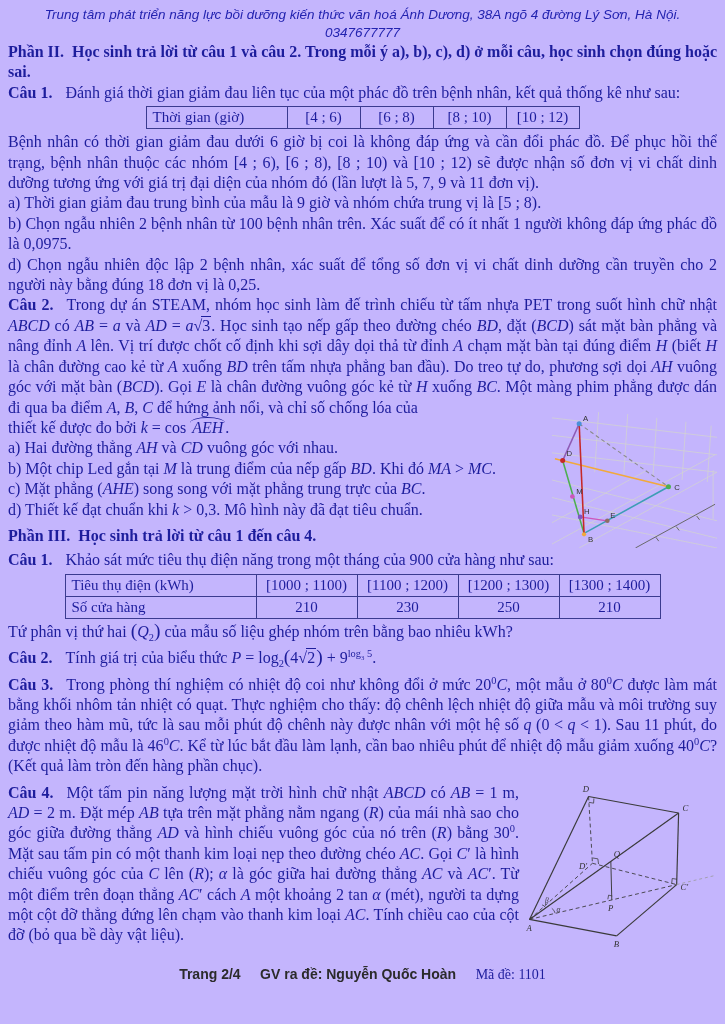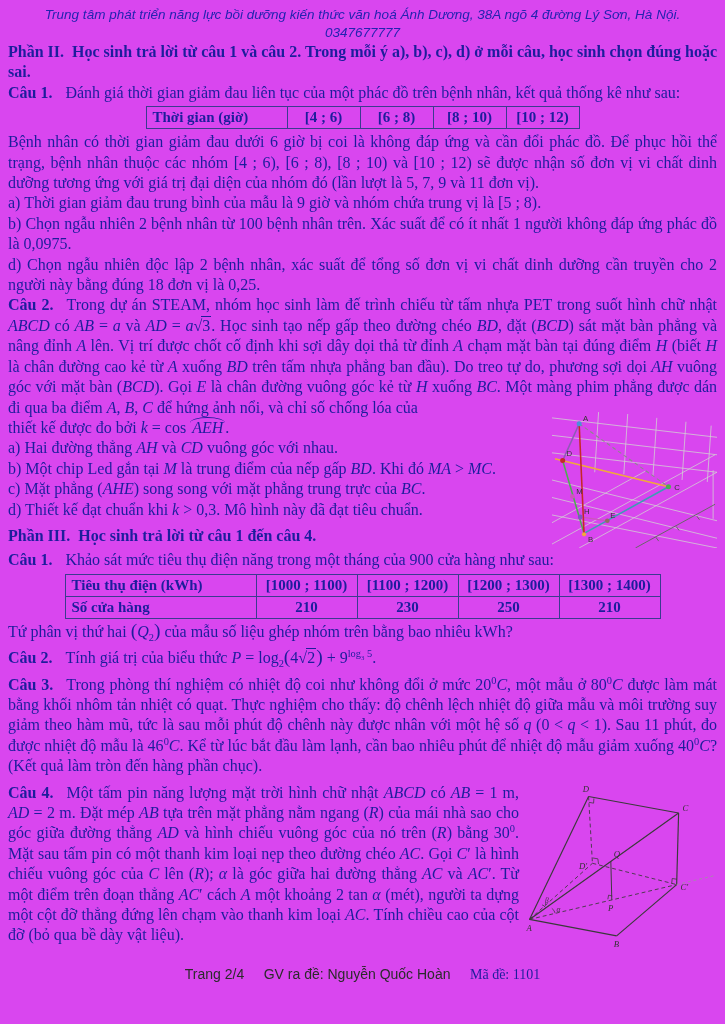--- a/index.html
+++ b/index.html
@@ -1,44 +1,44 @@
 <!DOCTYPE html>
 <html style="--text: #1d1d9c; --header_text: #2323b0; --table_border: #3b3b8f; --footer_text: #2b2b2b; --fig_red: #c62828; --fig_green: #4caf50; --fig_teal: #3d9db5; --fig_orange: #f2a93b; --fig_purple: #8e5bb5; --fig_magenta: #cc55bb; --fig_blue_dot: #4a90d9; --fig_dark: #3a3a3a;"><head>
 <meta charset="utf-8">
 <style>
   html,body{margin:0;padding:0;background:#fff;}
-  .page{position:relative;width:725px;height:1024px;overflow:hidden;background:#d946ef;
+  .page{position:relative;width:725px;height:1024px;overflow:hidden;background:#c4b5fd;
         padding:6px 8px 0 8px;box-sizing:border-box;
         font-family:"Liberation Serif", serif;color:var(--text,#1d1d9c);}
   .hdr{font-family:"Liberation Sans", sans-serif;font-style:italic;font-size:13.5px;
        text-align:center;color:var(--header_text,#2323b0);line-height:18px;}
   p{margin:0;font-size:16px;line-height:20.4px;}
   .just{text-align:justify;}
   .bold{font-weight:bold;}
   b.ql{margin-right:13px;}
   .mt4{margin-top:4px;} .mt6{margin-top:6px;}
   sup{font-size:0.65em;vertical-align:super;line-height:0;}
   sub{font-size:0.65em;vertical-align:sub;line-height:0;}
   i{font-family:"Liberation Serif",serif;}
   .ol{border-top:1.3px solid currentColor;padding:0 1px;margin-left:-1px;}
   .rad{font-style:normal;}
   .bp{font-size:1.22em;line-height:0;}
   .arc{position:relative;padding:0 2px;}
   .arc::before{content:"";position:absolute;left:0;right:0;top:-2px;height:5px;
        border-top:1.4px solid currentColor;border-radius:50% 50% 0 0 / 100% 100% 0 0;}
-  table{border-collapse:collapse;margin:3px auto 3px auto;font-weight:bold;}
+  table{border-collapse:collapse;margin:3px auto 3px auto;}
   td{border:1px solid var(--table_border,#3b3b8f);height:21px;font-size:15px;
      text-align:center;padding:0 4px;}
   td.l{text-align:left;padding-left:6px;}
   .t1 td.c0{width:130px;} .t1 td.cn{width:64px;}
   .t2 td.c0{width:180px;} .t2 td.cn{width:92px;}
   .q2wrap .fig1{float:right;width:165px;height:136px;margin:-6px 0 0 8px;}
   .q4wrap .fig2{float:right;width:192px;height:182px;margin:-2px 0 2px 6px;}
   .footer{clear:both;text-align:center;margin-top:2px;font-size:14px;line-height:18px;}
-  .footer .g{font-family:"Liberation Sans", sans-serif;color:var(--footer_text,#2b2b2b);margin:16px 8px;}
+  .footer .g{font-family:"Liberation Sans", sans-serif;color:var(--footer_text,#2b2b2b);margin:16px 8px;font-weight:bold;}
   .footer .b{font-family:"Liberation Serif", serif;color:var(--text,#1d1d9c);margin:0 8px;}
   
   .grid{stroke:#d2d2d2;stroke-width:0.8;fill:none;}
   .axis{stroke:#666;stroke-width:1;fill:none;}
   .f1lab{font-family:"Liberation Sans", sans-serif;font-size:8px;fill:#333;}
   
   .s2{stroke:var(--fig_dark,#3a3a3a);stroke-width:1.2;fill:none;}
   .d2{stroke:var(--fig_dark,#3a3a3a);stroke-width:0.9;fill:none;stroke-dasharray:4,3;}
   .d2f{stroke:#999;stroke-width:0.8;fill:none;stroke-dasharray:3,3;}
   .ra{stroke:var(--fig_dark,#3a3a3a);stroke-width:0.8;fill:none;}

